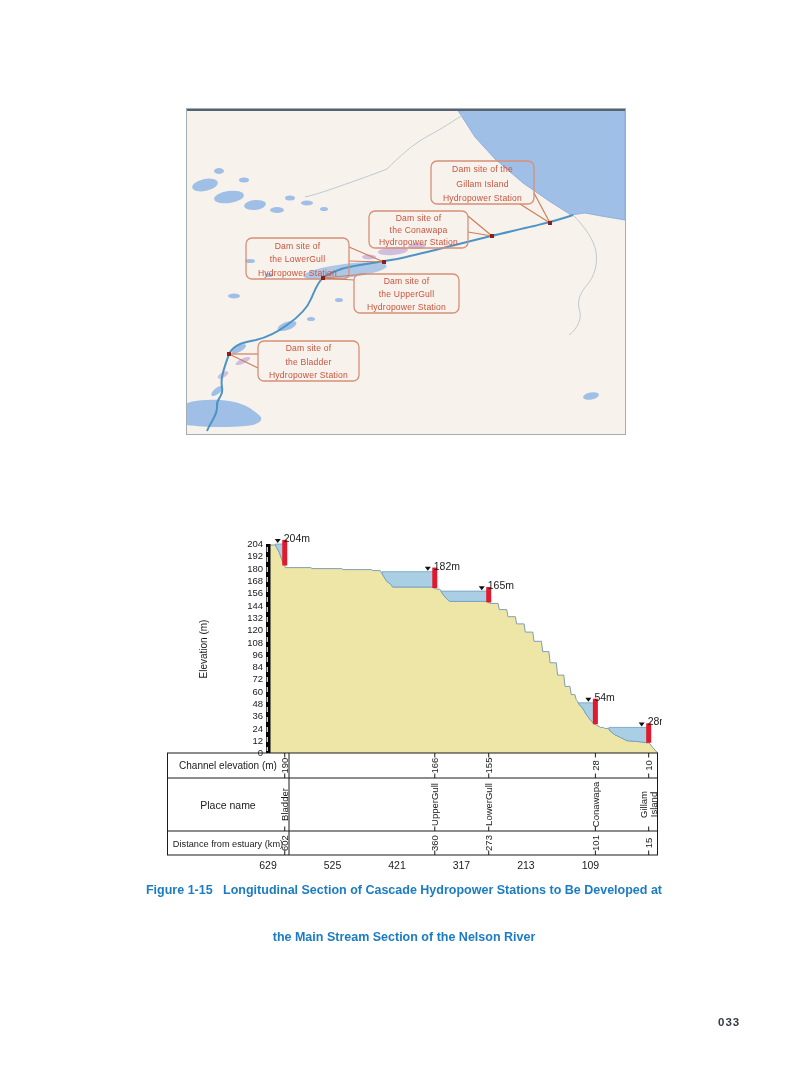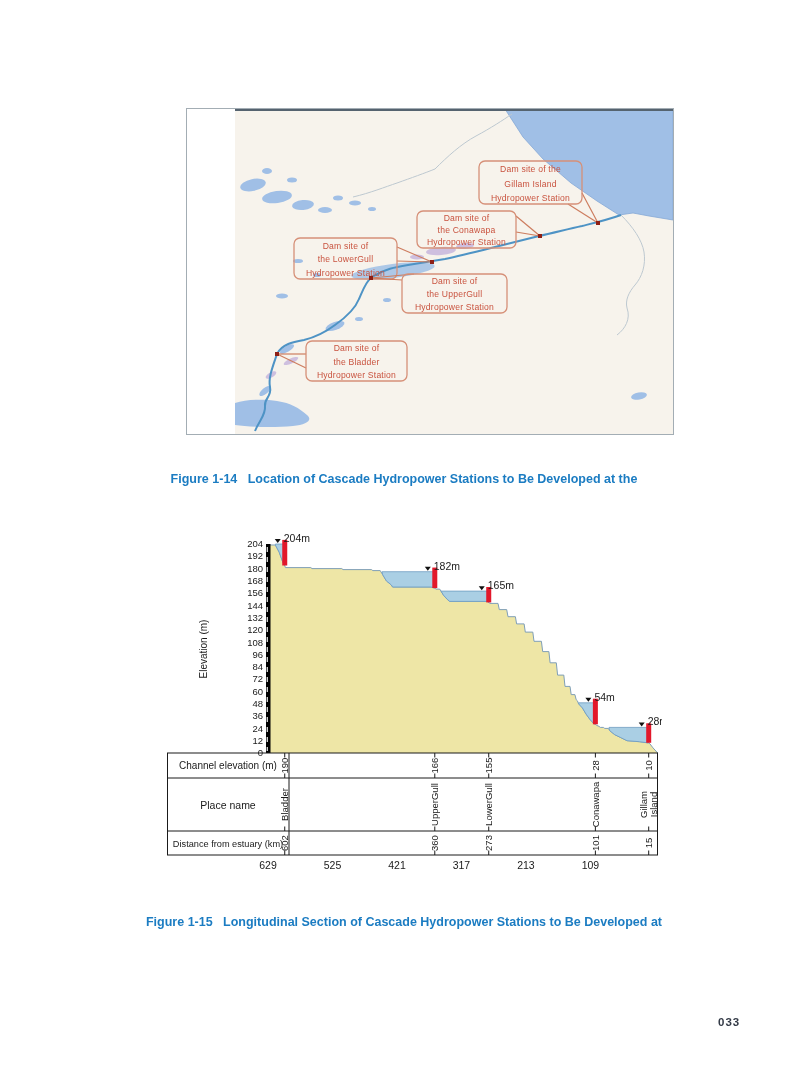--- a/index.html
+++ b/index.html
@@ -1,21 +1,21 @@
 <!DOCTYPE html>
 <html><head>
 <meta charset="utf-8">
 <style>
   html,body{margin:0;padding:0;background:#e8e8e8;}
   #page{position:relative;width:793px;height:1077px;background:#ffffff;margin:0 auto;
         font-family:"Liberation Sans",sans-serif;overflow:hidden;}
   .cap{position:absolute;left:96px;width:616px;text-align:center;color:#1b7cc2;
        font-weight:bold;font-size:12.5px;line-height:15.5px;white-space:pre;}
   #map-wrap{position:absolute;left:186px;top:108px;width:438px;height:325px;
-            border:1px solid #a3adb4;padding-left:48px;}
+            border:1px solid #a3adb4;}
   #chart-wrap{position:absolute;left:167px;top:533px;width:495px;height:348px;}
   #page-num{position:absolute;left:718px;top:1016px;font-size:11.5px;color:#343b47;
             letter-spacing:1px;font-weight:bold;}
   svg{display:block;}
   svg text{fill:#1a1a1a;}
   .callout-text{fill:#c9533f;letter-spacing:.2px;}
 </style>
 </head>
 <body>
 
@@ -92,21 +92,20 @@
           <rect x="40" y="243" width="4" height="4" fill="#8e1f15"></rect>
           <rect x="71" y="232" width="101" height="40" rx="6" ry="6" fill="none" stroke="#d69078" stroke-width="1.3"></rect>
           <text x="121.5" y="242.4" font-size="8.6" text-anchor="middle" class="callout-text">Dam site of</text>
           <text x="121.5" y="255.73333333333335" font-size="8.6" text-anchor="middle" class="callout-text">the Bladder</text>
           <text x="121.5" y="269.06666666666666" font-size="8.6" text-anchor="middle" class="callout-text">Hydropower Station</text>
         </g>
     </svg>
   </div>
 
   <div class="cap" style="top:441px">
-    <div>Figure 1-14   Location of Cascade Hydropower Stations to Be Developed at the</div>
   </div>
 
   <div id="chart-wrap">
     <svg id="chart-svg" width="495" height="348" viewBox="0 0 495 348">
         <path d="M101.0,12.0 L108.4,12.0 L112.2,19.2 L115.9,29.4 L117.7,32.5 L118.4,34.6 L143.8,34.6 L145.0,35.6 L174.8,35.6 L176.0,36.6 L204.5,36.6 L205.8,37.6 L213.2,37.6 L215.7,41.7 L219.4,47.9 L224.4,52.0 L225.6,54.0 L264.1,54.0 L267.8,55.1 L269.0,56.1 L272.7,56.1 L274.0,58.1 L276.5,62.2 L280.2,66.3 L282.7,68.4 L320.5,68.4 L321.7,69.4 L323.0,70.4 L331.0,70.4 L332.3,76.6 L339.7,76.6 L341.0,83.7 L348.4,83.7 L349.6,90.9 L357.1,90.9 L358.3,99.1 L365.8,99.1 L367.0,108.3 L374.4,108.3 L375.7,118.6 L381.9,118.6 L383.1,129.8 L389.3,129.8 L390.6,142.1 L396.8,142.1 L398.0,153.4 L403.0,153.4 L404.2,161.6 L407.9,161.6 L409.2,166.7 L410.4,167.8 L411.6,170.8 L415.4,174.9 L419.1,181.1 L422.8,186.2 L426.5,190.3 L428.4,191.3 L429.6,192.3 L432.1,193.4 L433.3,194.4 L436.4,194.4 L437.7,195.4 L441.4,195.4 L442.6,197.5 L447.6,201.6 L453.8,204.6 L460.0,207.7 L472.4,208.7 L480.5,209.8 L481.7,209.8 L482.9,210.8 L486.0,214.9 L489.8,219.0 L491.0,220.0 L491,220 L101,220 Z" fill="#eee6a6"></path>
         <path d="M101.0,12.0 L108.4,12.0 L112.2,19.2 L115.9,29.4 L117.7,32.5 L118.4,34.6 L143.8,34.6 L145.0,35.6 L174.8,35.6 L176.0,36.6 L204.5,36.6 L205.8,37.6 L213.2,37.6 L215.7,41.7 L219.4,47.9 L224.4,52.0 L225.6,54.0 L264.1,54.0 L267.8,55.1 L269.0,56.1 L272.7,56.1 L274.0,58.1 L276.5,62.2 L280.2,66.3 L282.7,68.4 L320.5,68.4 L321.7,69.4 L323.0,70.4 L331.0,70.4 L332.3,76.6 L339.7,76.6 L341.0,83.7 L348.4,83.7 L349.6,90.9 L357.1,90.9 L358.3,99.1 L365.8,99.1 L367.0,108.3 L374.4,108.3 L375.7,118.6 L381.9,118.6 L383.1,129.8 L389.3,129.8 L390.6,142.1 L396.8,142.1 L398.0,153.4 L403.0,153.4 L404.2,161.6 L407.9,161.6 L409.2,166.7 L410.4,167.8 L411.6,170.8 L415.4,174.9 L419.1,181.1 L422.8,186.2 L426.5,190.3 L428.4,191.3 L429.6,192.3 L432.1,193.4 L433.3,194.4 L436.4,194.4 L437.7,195.4 L441.4,195.4 L442.6,197.5 L447.6,201.6 L453.8,204.6 L460.0,207.7 L472.4,208.7 L480.5,209.8 L481.7,209.8 L482.9,210.8 L486.0,214.9 L489.8,219.0 L491.0,220.0" fill="none" stroke="#7f9fb8" stroke-width="1"></path>
         <polygon points="108.4,11.0 117.7,11.0 117.7,32.5 115.9,29.4 112.2,19.2 108.4,12.0" fill="#aacfe4" stroke="#6d9cc0" stroke-width="0.8"></polygon>
         <rect x="115.24085850556439" y="6.901960784313729" width="5" height="25.6" fill="#e2182b"></rect>
         <polygon points="107.74085850556439,6 113.74085850556439,6 110.74085850556439,10" fill="#111"></polygon>
         <text x="116.74085850556439" y="9" font-size="10.5" text-anchor="start">204m</text>
@@ -192,18 +191,19 @@
         <line x1="481.6995230524642" y1="240.5" x2="481.6995230524642" y2="245" stroke="#1a1a1a"></line>
         <line x1="481.6995230524642" y1="293.5" x2="481.6995230524642" y2="298" stroke="#1a1a1a"></line>
         <line x1="481.6995230524642" y1="317.5" x2="481.6995230524642" y2="322" stroke="#1a1a1a"></line>
         <text x="481.6995230524642" y="232.5" font-size="9.5" text-anchor="middle" transform="rotate(-90 481.6995230524642 232.5)" dominant-baseline="central">10</text>
         <text x="476.8995230524642" y="271.5" font-size="9.5" text-anchor="middle" transform="rotate(-90 476.8995230524642 271.5)" dominant-baseline="central">Gillam</text>
         <text x="486.4995230524642" y="271.5" font-size="9.5" text-anchor="middle" transform="rotate(-90 486.4995230524642 271.5)" dominant-baseline="central">Island</text>
         <text x="481.6995230524642" y="310" font-size="9.5" text-anchor="middle" transform="rotate(-90 481.6995230524642 310)" dominant-baseline="central">15</text>
       </svg>
   </div>
 
-  <div class="cap" style="top:884px">
+  <div class="cap" style="top:852px">
     <div>Figure 1-15   Longitudinal Section of Cascade Hydropower Stations to Be Developed at</div>
+    <div>the Main Stream Section of the Nelson River</div>
   </div>
 
   <div id="page-num">033</div>
 </div>
 
 </body></html>

